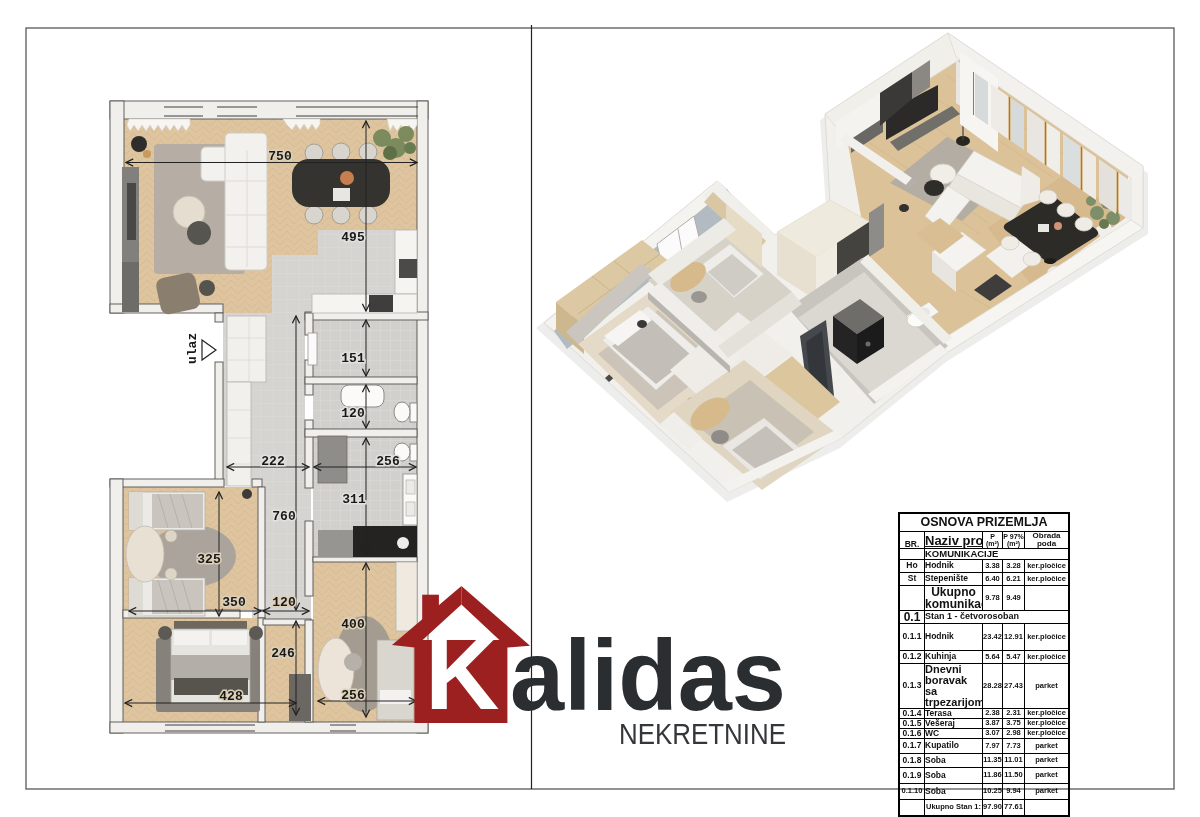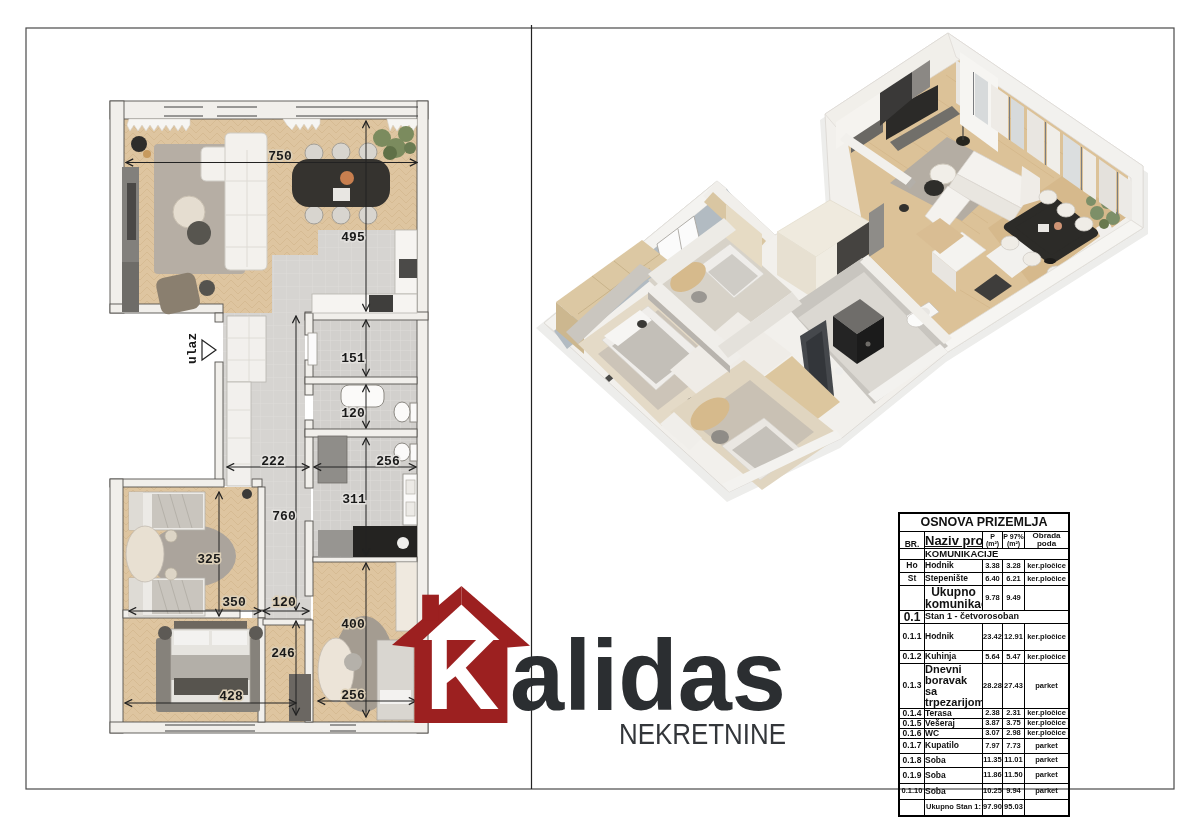--- a/index.html
+++ b/index.html
@@ -620,17 +620,17 @@
         <td class="c" style="font-size:7.5px;">0.1.10</td>
         <td>Soba</td>
         <td class="r">10.25</td>
         <td class="r">9.94</td>
         <td class="c o">parket</td>
       </tr>
 <tr style="height:16px;">
         <td></td>
         <td class="r" style="font-size:7.5px;white-space:nowrap;">Ukupno Stan 1:</td>
         <td class="r">97.90</td>
-        <td class="r">95.03</td>
+        <td class="r">77.61</td>
         <td></td>
       </tr>
 </tbody>
   </table>
 
 </body></html>

